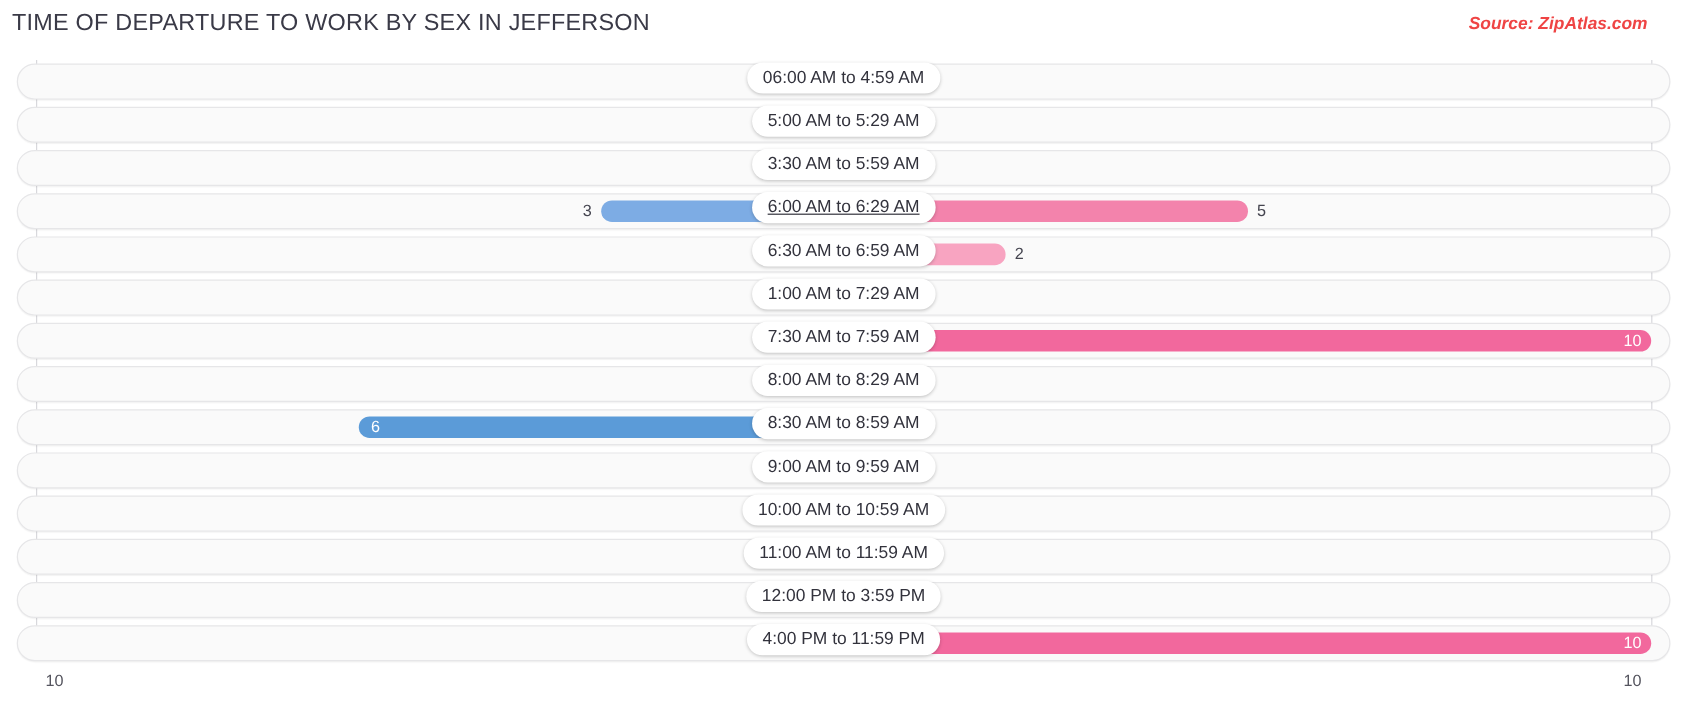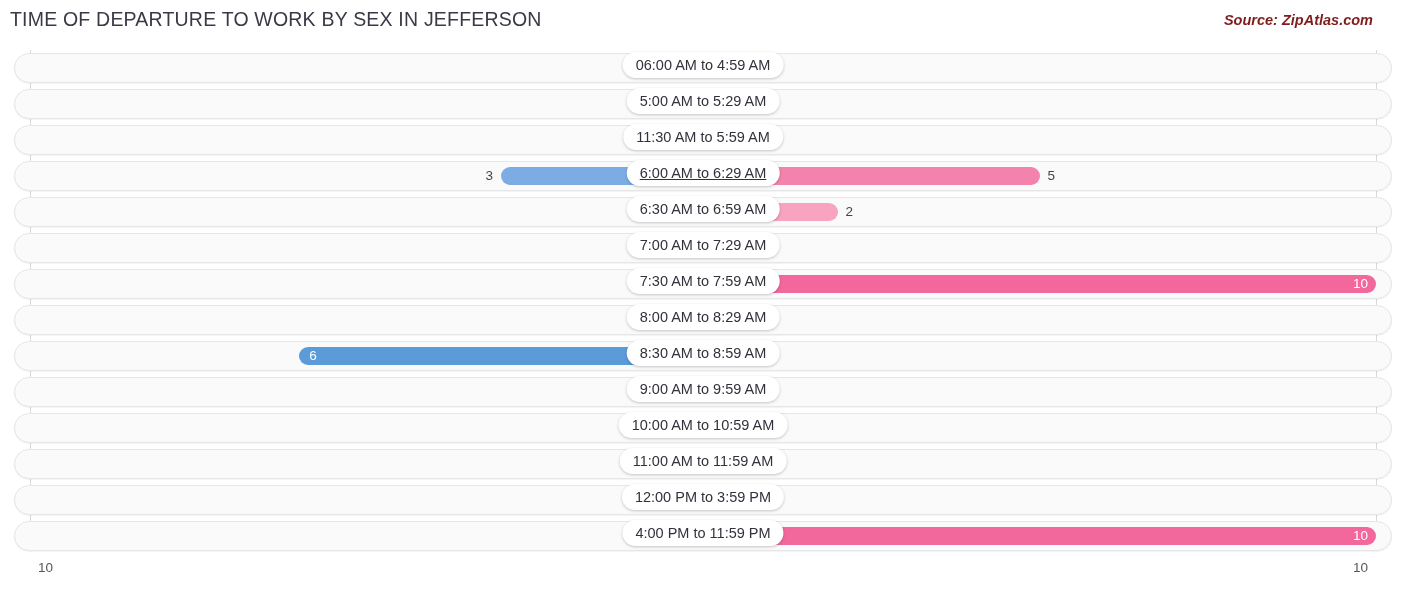--- a/index.html
+++ b/index.html
@@ -25,21 +25,21 @@
     color: #3a3a47;
     font-weight: 400;
     white-space: nowrap;
   }
   #source {
     position: absolute;
     right: 12px; top: 12px;
     font-size: 14.5px;
     font-style: italic;
     font-weight: bold;
-    color: #7f1d1d;
+    color: #ef4444;
     white-space: nowrap;
   }
 
   
   #plot {
     position: absolute;
     left: 0; top: 50px;
     width: 1406px;
     height: 504px;
   }
@@ -174,21 +174,21 @@
           <div class="val male-out" style="left: 598px; width: 42px;">0</div>
           <div class="val female-out" style="left: 766px; width: 42px;">0</div>
           <div class="centerlabel" style="left: 703px;">5:00 AM to 5:29 AM</div>
         </div>
         <div class="row">
           <div class="track"></div>
           <div class="bar male" style="left: 648px; width: 55px; background: rgb(168, 200, 236);"></div>
           <div class="bar female" style="left: 703px; width: 55px; background: rgb(248, 184, 206);"></div>
           <div class="val male-out" style="left: 598px; width: 42px;">0</div>
           <div class="val female-out" style="left: 766px; width: 42px;">0</div>
-          <div class="centerlabel" style="left: 703px;">11:30 AM to 5:59 AM</div>
+          <div class="centerlabel" style="left: 703px;">3:30 AM to 5:59 AM</div>
         </div>
         <div class="row">
           <div class="track"></div>
           <div class="bar male" style="left: 501.1px; width: 201.9px; background: rgb(125, 172, 228);"></div>
           <div class="bar female" style="left: 703px; width: 336.5px; background: rgb(243, 131, 172);"></div>
           <div class="val male-out" style="left: 451.1px; width: 42px;">3</div>
           <div class="val female-out" style="left: 1047.5px; width: 42px;">5</div>
           <div class="centerlabel" style="left: 703px; text-decoration: underline;">6:00 AM to 6:29 AM</div>
         </div>
         <div class="row">
@@ -198,21 +198,21 @@
           <div class="val male-out" style="left: 598px; width: 42px;">0</div>
           <div class="val female-out" style="left: 845.6px; width: 42px;">2</div>
           <div class="centerlabel" style="left: 703px;">6:30 AM to 6:59 AM</div>
         </div>
         <div class="row">
           <div class="track"></div>
           <div class="bar male" style="left: 648px; width: 55px; background: rgb(168, 200, 236);"></div>
           <div class="bar female" style="left: 703px; width: 55px; background: rgb(248, 184, 206);"></div>
           <div class="val male-out" style="left: 598px; width: 42px;">0</div>
           <div class="val female-out" style="left: 766px; width: 42px;">0</div>
-          <div class="centerlabel" style="left: 703px;">7:00 AM to 7:29 AM</div>
+          <div class="centerlabel" style="left: 703px;">1:00 AM to 7:29 AM</div>
         </div>
         <div class="row">
           <div class="track"></div>
           <div class="bar male" style="left: 648px; width: 55px; background: rgb(168, 200, 236);"></div>
           <div class="bar female" style="left: 703px; width: 673px; background: rgb(242, 104, 157);"></div>
           <div class="val male-out" style="left: 598px; width: 42px;">0</div>
           <div class="val inside" style="left: 1344px; width: 24px; text-align: right;">10</div>
           <div class="centerlabel" style="left: 703px;">7:30 AM to 7:59 AM</div>
         </div>
         <div class="row">

